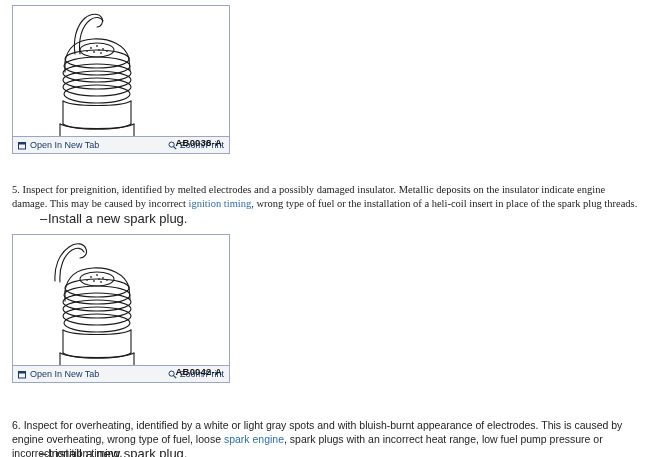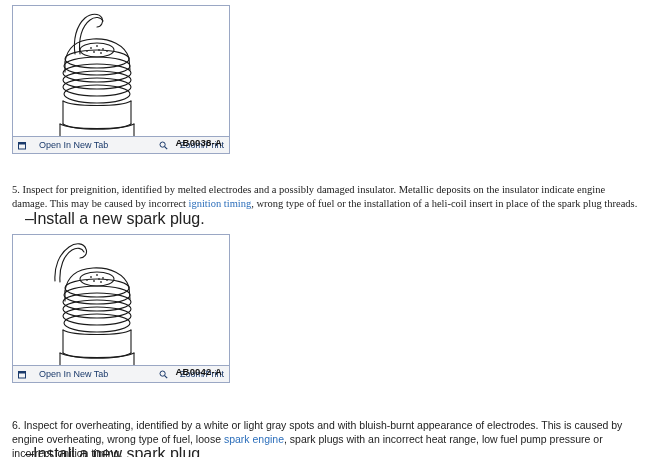--- a/index.html
+++ b/index.html
@@ -57,21 +57,21 @@
     justify-content: space-between;
     height: 17px;
     border-top: 1px solid #9aa7c4;
     background: #f3f4f6;
     padding: 0 5px;
     box-sizing: border-box;
   }
   .tool-link {
     display: flex;
     align-items: center;
-    gap: 12px;
+    gap: 3px;
     font-size: 9px;
     color: #1b3a6b;
     cursor: pointer;
     white-space: nowrap;
   }
   .tool-link .glyph {
     display: inline-block;
     width: 9px;
     height: 9px;
     line-height: 9px;
@@ -86,23 +86,23 @@
     width: 628px;
     font-size: 10.5px;
     line-height: 14px;
     color: #222222;
   }
   .para .link {
     color: #2d6fbb;
   }
   .sub {
     position: absolute;
-    left: 25px;
+    left: 40px;
     width: 600px;
-    font-size: 16px;
+    font-size: 13px;
     line-height: 14px;
     color: #222222;
   }
   .sub .dash {
     display: inline-block;
     width: 8px;
     color: #222222;
   }
 
   .dot {

